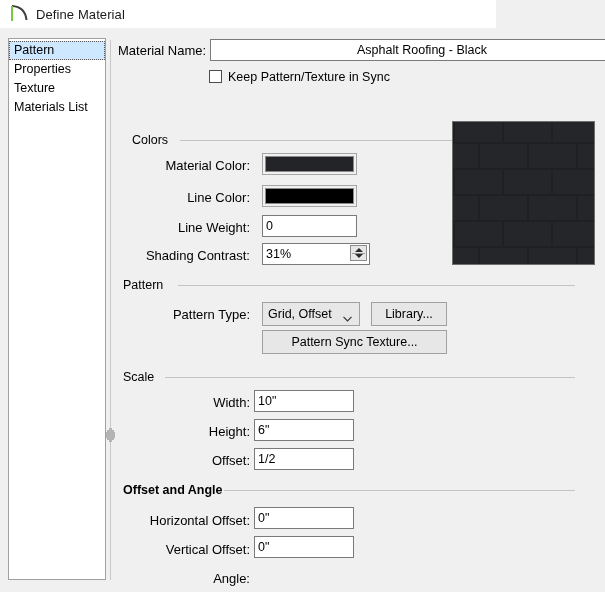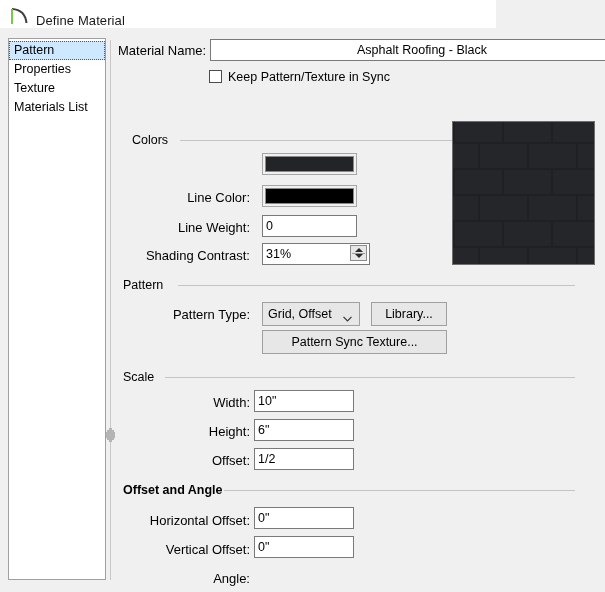--- a/index.html
+++ b/index.html
@@ -19,21 +19,21 @@
   }
 
   
   #titlebar {
     position: absolute;
     left: 0; top: 0;
     width: 496px; height: 28px;
     background: #ffffff;
     border-bottom: 1px solid #dcdcdc;
     display: flex;
-    align-items: flex-end;
+    align-items: center;
   }
   #title-icon {
     width: 22px; height: 22px;
     margin-left: 8px;
     position: relative;
     flex: none;
   }
   #title-text {
     margin-left: 6px;
     font-size: 13px;
@@ -291,20 +291,21 @@
     <div class="chk" style="left:91px; top:41px;">
       <span class="box"></span>
       <span class="ctext">Keep Pattern/Texture in Sync</span>
     </div>
 
     <div class="group" style="left:14px; top:104px; width:330px;">
       <span class="gtitle">Colors</span>
       <span class="grule" style="left:48px; right:0;"></span>
     </div>
 
+    <div class="lbl right" style="left:0px; top:130px; width:132px;">Material Color:</div>
     <div class="swatch-outer" style="left:144px; top:125px; width:95px; height:22px;">
       <div class="swatch-inner" style="background:#232427;"></div>
     </div>
 
     <div class="lbl right" style="left:0px; top:162px; width:132px;">Line Color:</div>
     <div class="swatch-outer" style="left:144px; top:157px; width:95px; height:22px;">
       <div class="swatch-inner" style="background:#000000;"></div>
     </div>
 
     <div class="lbl right" style="left:0px; top:192px; width:132px;">Line Weight:</div>

